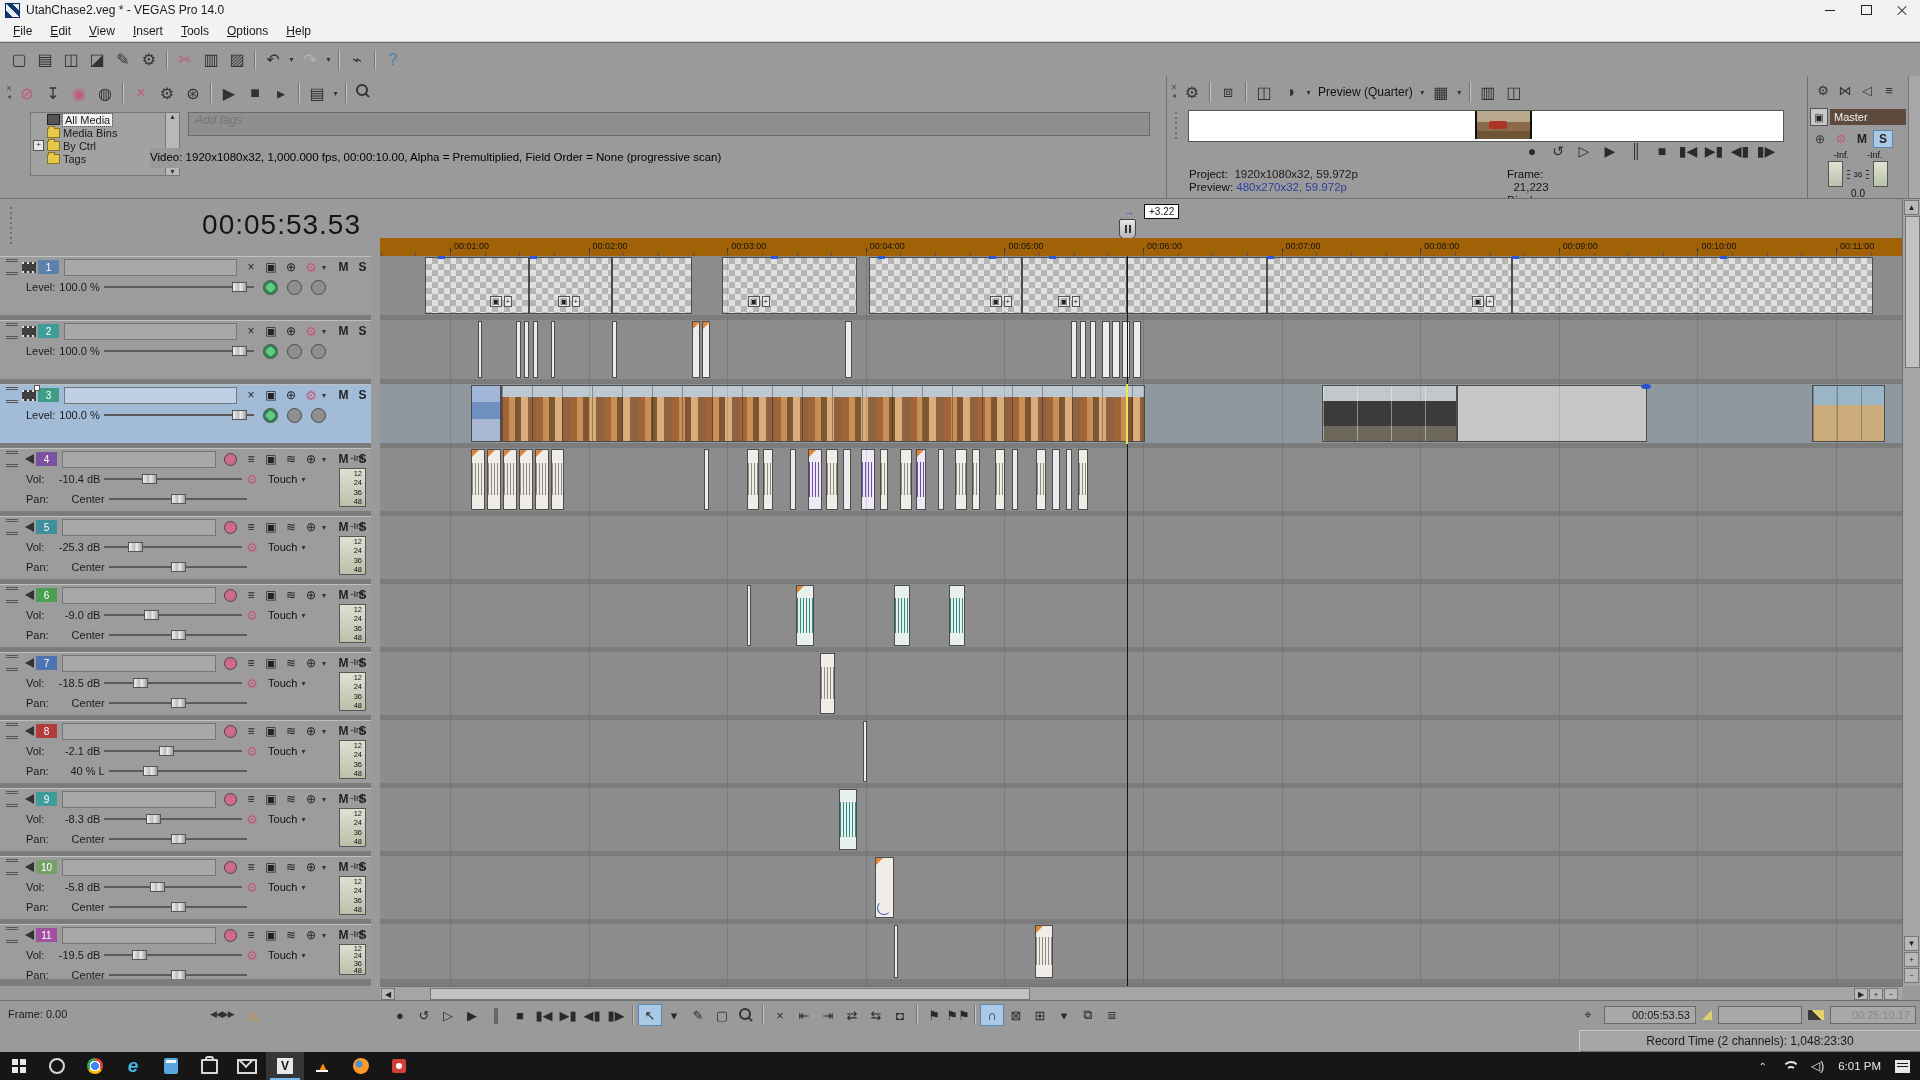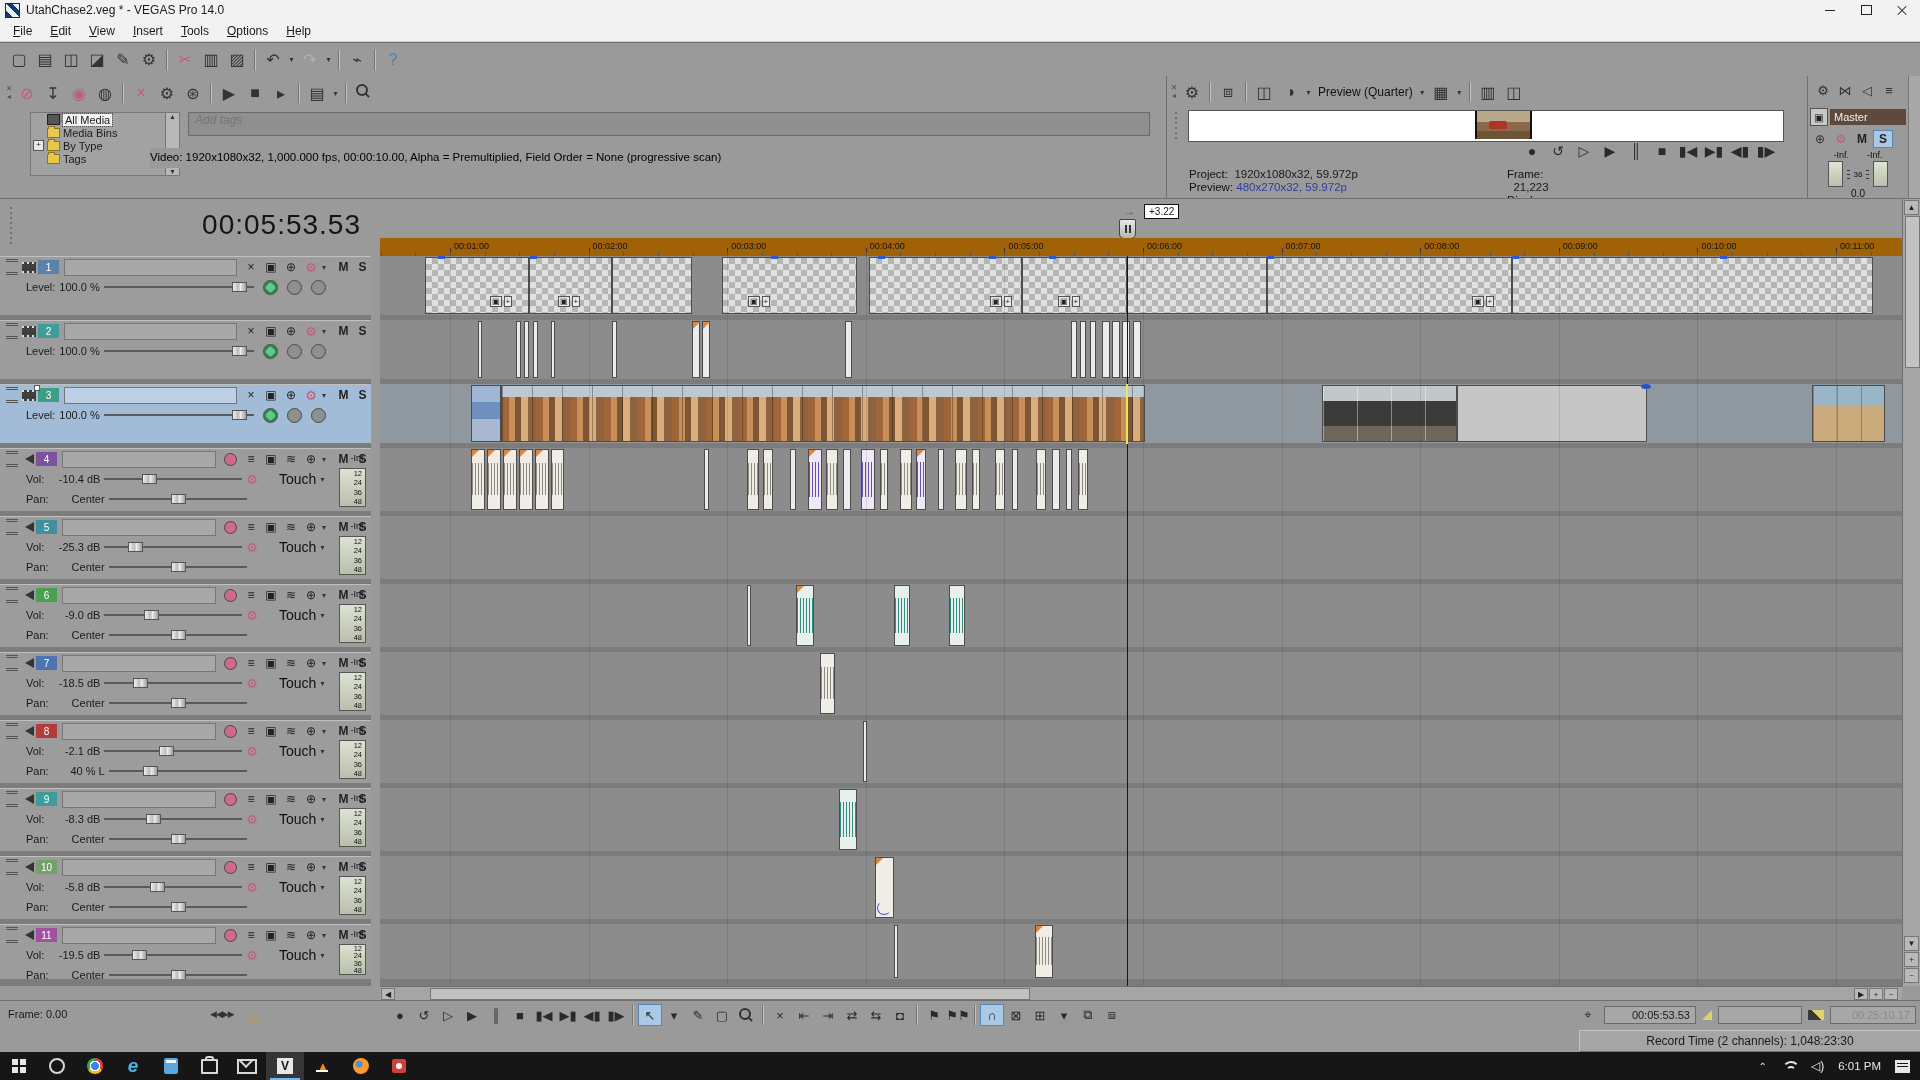--- a/index.html
+++ b/index.html
@@ -103,21 +103,21 @@
   .tbtn{width:18px;height:16px;display:flex;align-items:center;justify-content:center;font-size:12px;color:#222}
   .msbtn{font-weight:bold;font-size:12px;color:#222;width:17px;text-align:center}
   .recbtn{width:11px;height:11px;border-radius:50%;background:#d06a8a;border:1px solid #444;margin:0 3px}
   .lvlrow{display:flex;align-items:center;height:20px;padding-left:26px;font-size:11px;gap:4px}
   .slider{position:relative;height:10px}
   .slider::before{content:"";position:absolute;left:0;right:0;top:4px;height:2px;background:#5a5a5a}
   .sthumb{position:absolute;top:0;width:15px;height:10px;background:linear-gradient(90deg,#efefef,#b9b9b9 45%,#efefef 55%,#9f9f9f);border:1px solid #555;box-sizing:border-box}
   .ccirc{width:13px;height:13px;border-radius:50%;border:1px solid #4a4a4a;background:#8f8f8f;margin-left:5px}
   .ccirc.green{background:radial-gradient(circle,#63c888 0 45%,#2f8a53 46%)}
   .vallbl{width:52px;text-align:right}
-  .touchlbl{font-size:14px;color:#111;margin-left:17px}
+  .touchlbl{font-size:11px;color:#111;margin-left:6px}
   .gear-pink{color:#c25a7e;font-size:13px}
   .meterbox{position:absolute;right:5px;top:19px;bottom:4px;width:27px;font-size:9px;color:#111;text-align:right}
   .minf{position:absolute;right:0;top:-15px}
   .mbars{position:absolute;left:0;right:0;top:0;bottom:0;border:1px solid #555;background:linear-gradient(180deg,#dde2d2,#b9c0aa);display:flex;flex-direction:column;justify-content:space-around;padding-right:3px;box-sizing:border-box}
   .mbars span{font-size:7.5px;line-height:7px}
   
   #marker-bar{position:absolute;left:380px;top:0;width:1522px;height:39px;background:#9a9a9a}
   #ruler{position:absolute;left:380px;top:39px;width:1522px;height:18px;background:#a16207;border-bottom:1px solid #4f4f4f;overflow:hidden}
   .rlabel{position:absolute;top:3px;font-size:9px;color:#111}
   .rtickmaj{position:absolute;bottom:0;width:1px;height:8px;background:#333}
@@ -274,21 +274,21 @@
         <span class="ticon-clips"></span>
         <span class="tlabel">All Media</span>
       </div>
       <div class="titem" style="position: relative;">
         <span class="ticon-folder"></span>
         <span class="tlabel">Media Bins</span>
       </div>
       <div class="titem" style="position: relative;">
         <span class="expander">+</span>
         <span class="ticon-folder"></span>
-        <span class="tlabel">By Type</span>
+        <span class="tlabel">By Ctrl</span>
       </div>
       <div class="titem" style="position: relative;">
         <span class="ticon-folder"></span>
         <span class="tlabel">Tags</span>
       </div>
       <div id="tree-scroll">
         <span>▲</span>
         <span>▼</span>
       </div>
     </div>

